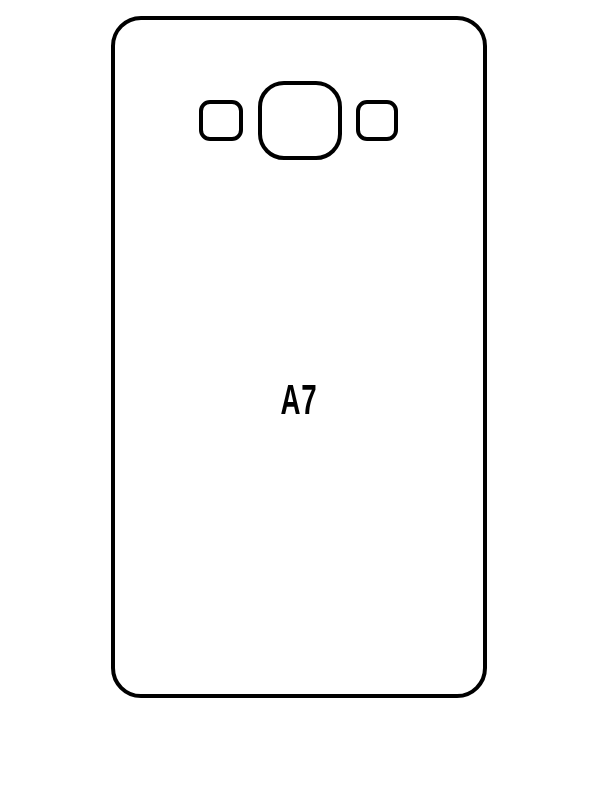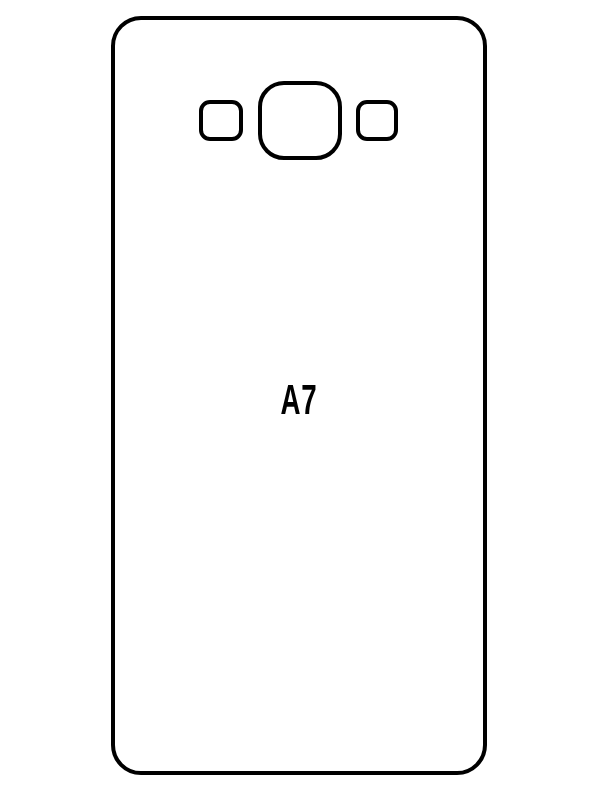--- a/index.html
+++ b/index.html
@@ -16,21 +16,21 @@
   }
   .stage {
     position: absolute;
     inset: 0;
   }
   .phone-outline {
     position: absolute;
     left: 111px;
     top: 16px;
     width: 376px;
-    height: 759px;
+    height: 682px;
     box-sizing: border-box;
     border: 4px solid var(--line, #000000);
     border-radius: 30px;
     background: var(--background, #ffffff);
   }
   .cutout {
     position: absolute;
     box-sizing: border-box;
     border: 4px solid var(--line, #000000);
     background: var(--background, #ffffff);

